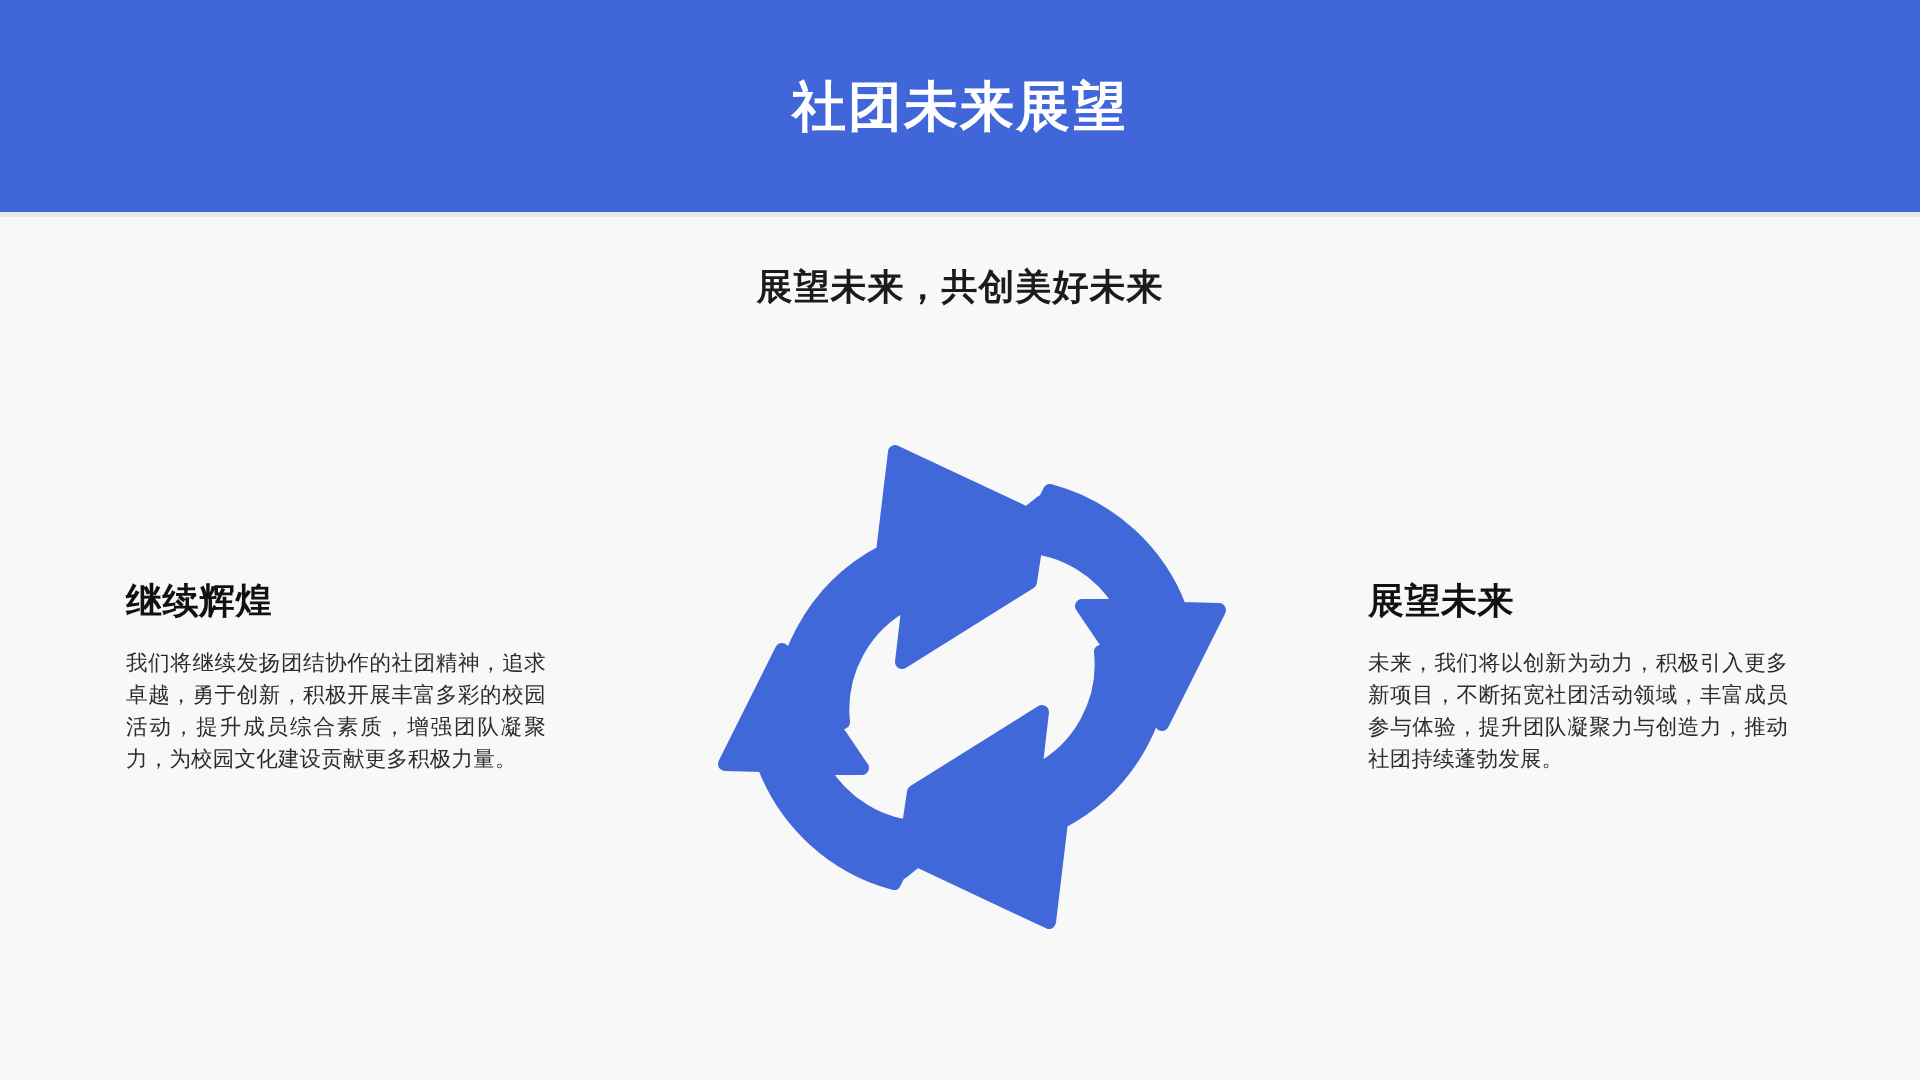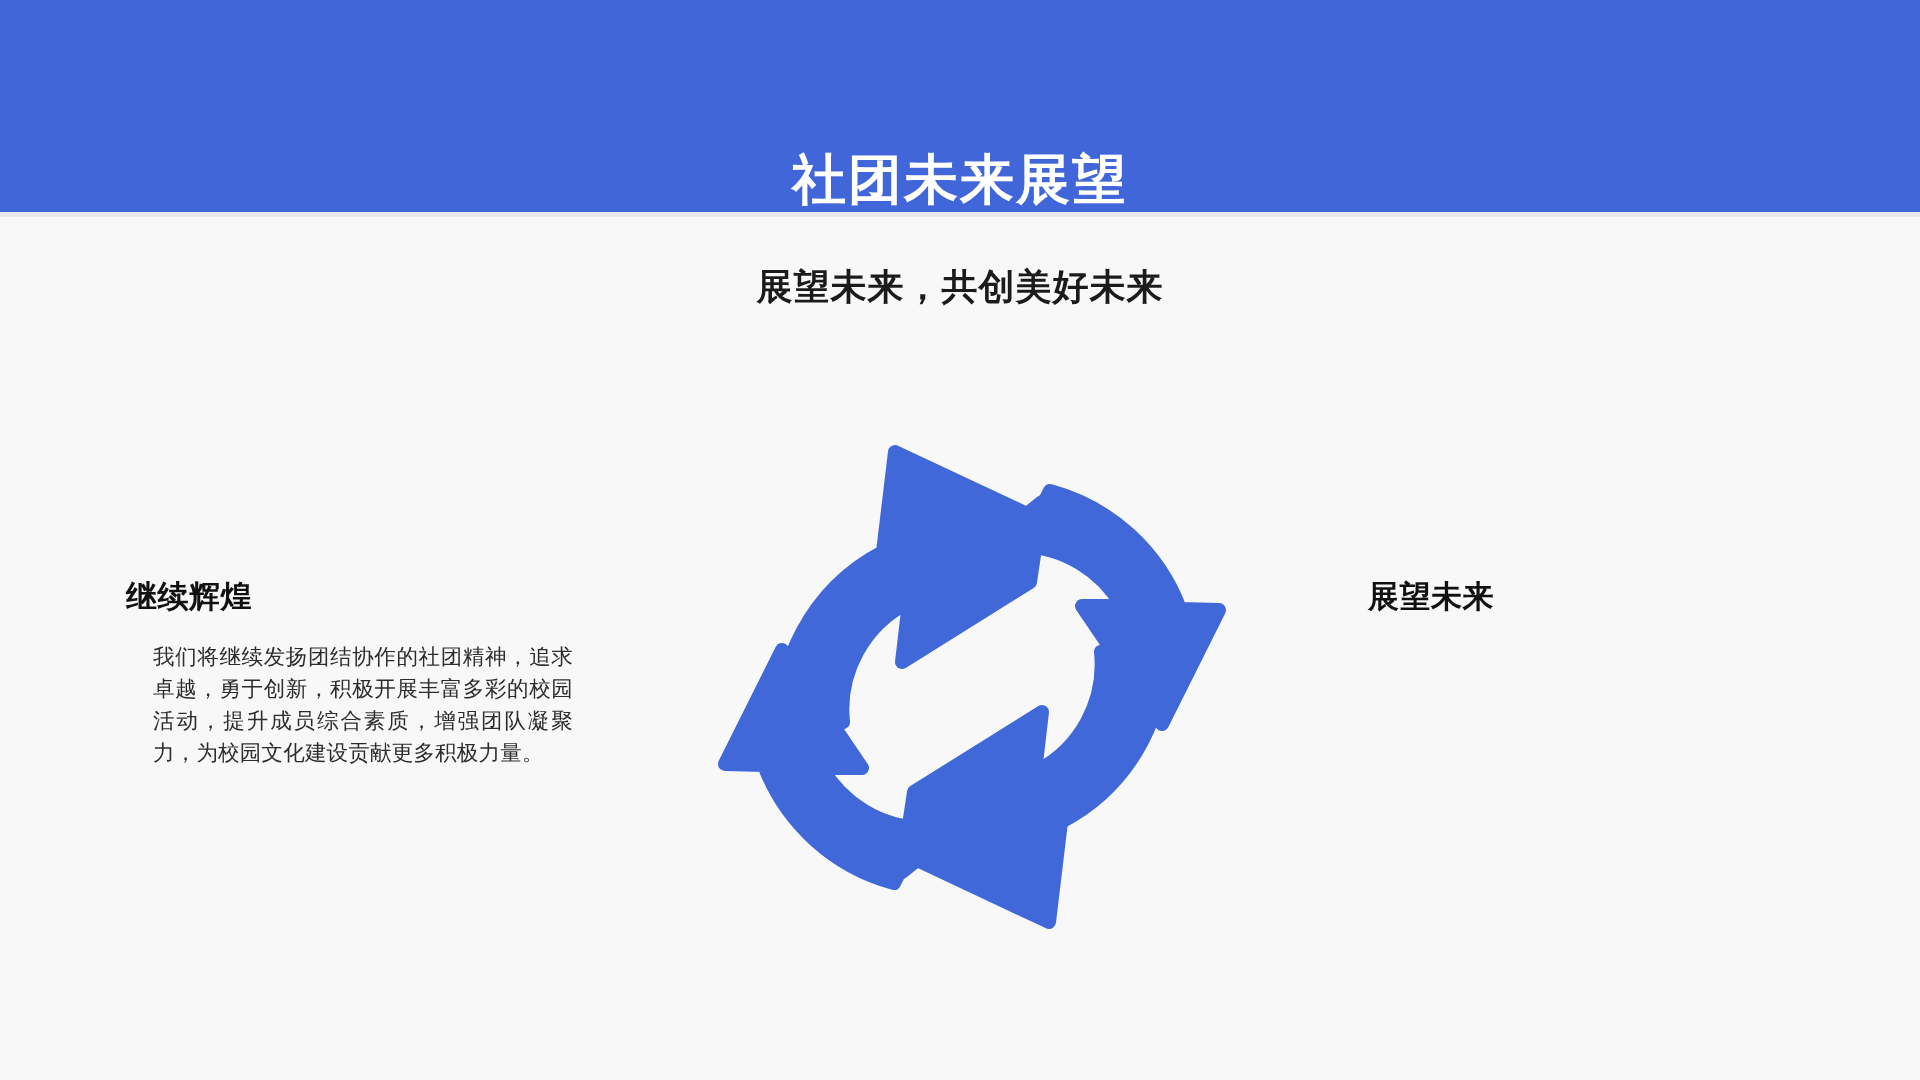--- a/index.html
+++ b/index.html
@@ -75,38 +75,37 @@
   .column {
     position: absolute;
     width: 500px;
   }
 
   .column.left  { left: 126px;  top: 578px; }
   .column.right { left: 1368px; top: 578px; }
 
   .col-heading {
     color: #111111;
-    font-size: 31px;
+    font-size: 36px;
     font-weight: bold;
     letter-spacing: 0.5px;
     line-height: 1.25;
     margin-bottom: 24px;
     white-space: nowrap;
   }
 
   .col-body {
     color: #2c2c2c;
     font-size: 21.5px;
     font-weight: normal;
     line-height: 32px;
     letter-spacing: 0.2px;
     width: 420px;
     text-align: justify;
     text-justify: inter-ideograph;
-    margin-left: 27px;
   }
 
   
   .cycle-wrap {
     position: absolute;
     left: 712px;
     top: 422px;
     width: 520px;
     height: 530px;
   }
@@ -115,34 +114,35 @@
     display: block;
     width: 520px;
     height: 530px;
   }
 </style>
 </head>
 <body style="background: rgb(248, 248, 248);">
 
 <div class="slide">
 
-  <div class="header-band" style="background: rgb(65, 102, 218); align-items: flex-end;">
+  <div class="header-band" style="background: rgb(65, 102, 218);">
     <div class="header-title" style="color: rgb(255, 255, 255);">社团未来展望</div>
   </div>
   <div class="header-underline"></div>
 
   <div class="subtitle">展望未来，共创美好未来</div>
 
   <div class="column left">
     <div class="col-heading">继续辉煌</div>
     <div class="col-body">我们将继续发扬团结协作的社团精神，追求卓越，勇于创新，积极开展丰富多彩的校园活动，提升成员综合素质，增强团队凝聚力，为校园文化建设贡献更多积极力量。</div>
   </div>
 
   <div class="column right">
     <div class="col-heading">展望未来</div>
+    <div class="col-body">未来，我们将以创新为动力，积极引入更多新项目，不断拓宽社团活动领域，丰富成员参与体验，提升团队凝聚力与创造力，推动社团持续蓬勃发展。</div>
   </div>
 
   <div class="cycle-wrap">
     <svg class="cycle-svg" viewBox="0 0 520 530" xmlns="http://www.w3.org/2000/svg">
       <g id="cycle-group" fill="#4068D8" stroke="#4068D8" stroke-width="14" stroke-linejoin="round" stroke-linecap="round">
 
         <path d="M 69 321
                  A 192 192 0 0 1 171 130
                  L 183 30
                  L 315 92

